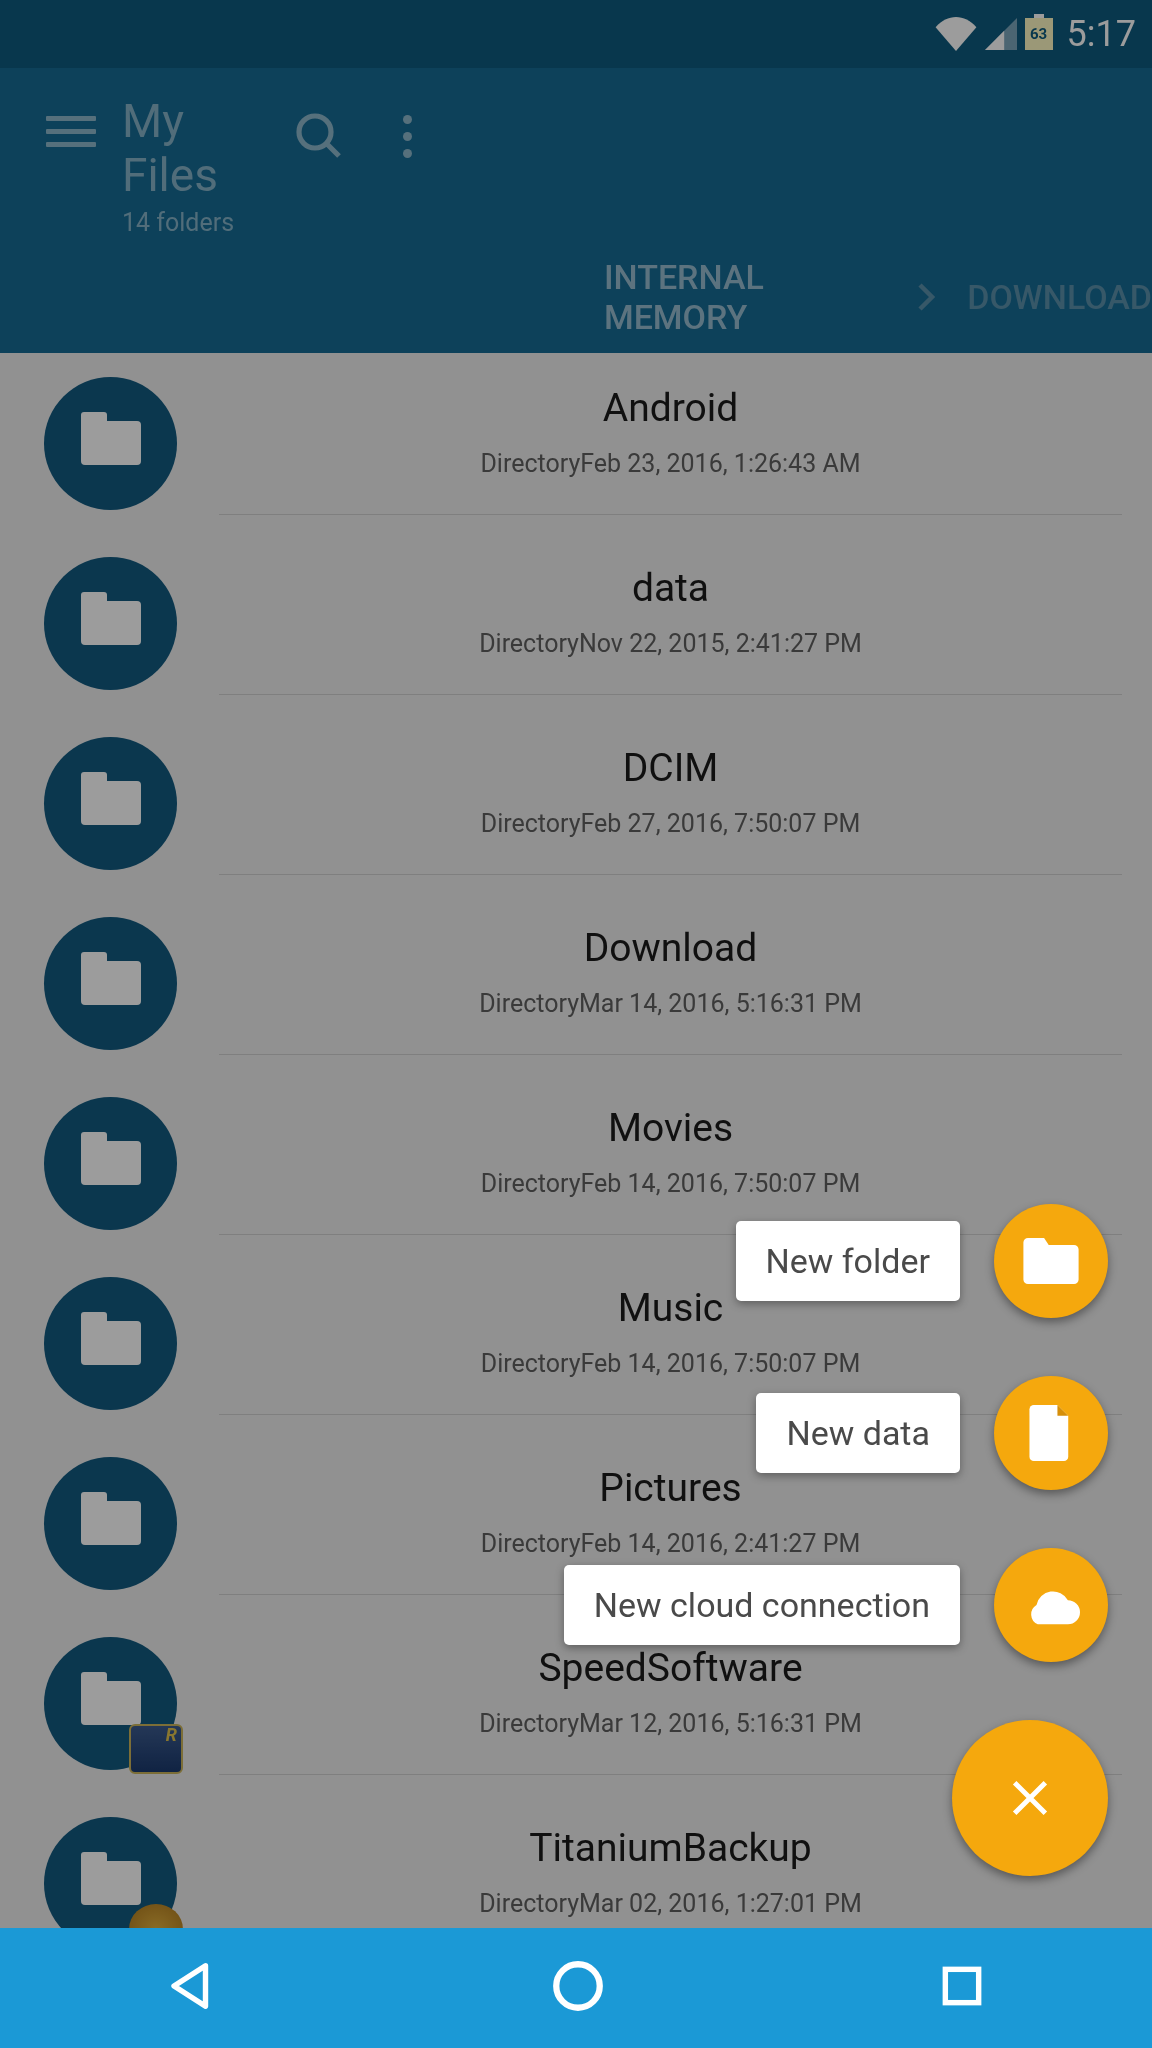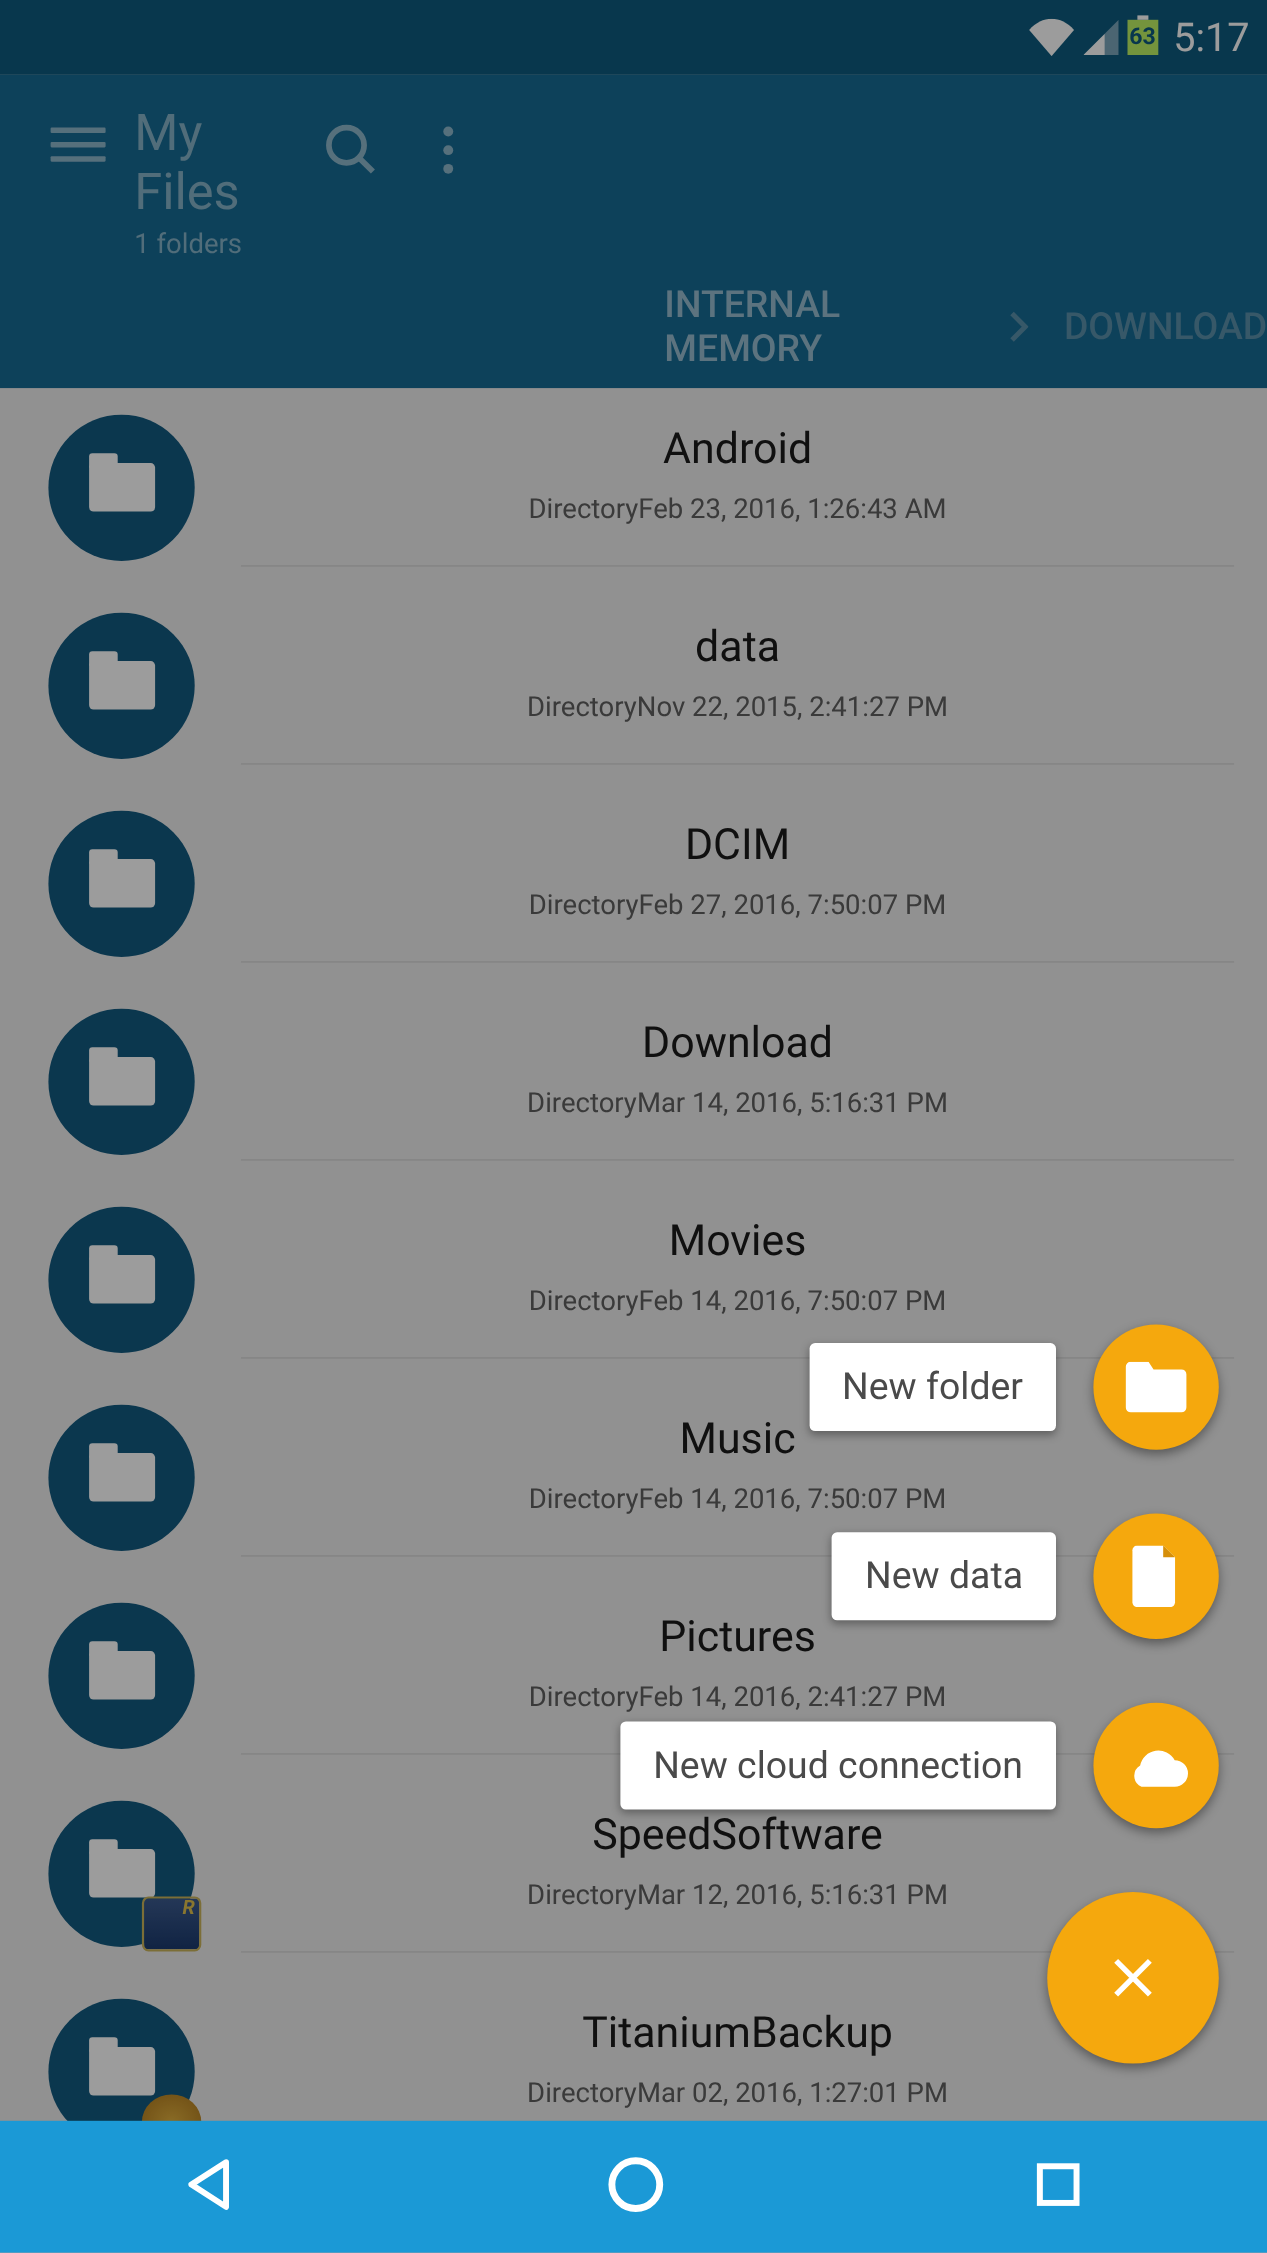--- a/index.html
+++ b/index.html
@@ -18,22 +18,22 @@
       background: #0e5b7e;
       display: flex;
       align-items: center;
       justify-content: flex-end;
       padding-right: 16px;
       gap: 8px;
       color: #fff;
     }
     .status-bar svg { fill: #fff; }
     .battery-box {
-      width: 28px; height: 32px; background: #bef264; color: #0e5b7e;
-      font-size: 21px; font-weight: bold; display: flex; align-items: center; justify-content: center;
+      width: 28px; height: 32px; background: #fef9c3; color: #0e5b7e;
+      font-size: 15px; font-weight: bold; display: flex; align-items: center; justify-content: center;
       position: relative;
     }
     .battery-box::before {
       content: ''; position: absolute; top: -4px; left: 9px; width: 10px; height: 4px; background: #fff;
     }
     .clock { font-size: 36px; font-weight: 400; margin-left: 6px; }
 
     
     .top-bar {
       background: #166b94;
@@ -145,21 +145,21 @@
 
 <div class="top-bar">
   <div class="toolbar">
     <div class="hamburger">
         <span></span>
         <span></span>
         <span></span>
       </div>
     <div class="title-block">
       <div class="title">My Files</div>
-      <div class="subtitle">1 folders</div>
+      <div class="subtitle">14 folders</div>
     </div>
     <div class="action-icons">
       <div class="search-icon-box">
         <svg width="48" height="48" viewBox="0 0 24 24">
             <path fill="none" stroke="#8db7cb" stroke-width="2.6" d="M10 2a8 8 0 1 0 0 16 8 8 0 0 0 0-16zm6 14 6 6"></path>
           </svg>
       </div>
       <div class="overflow-icon-box">
         <div class="overflow-dots">
             <span></span>

